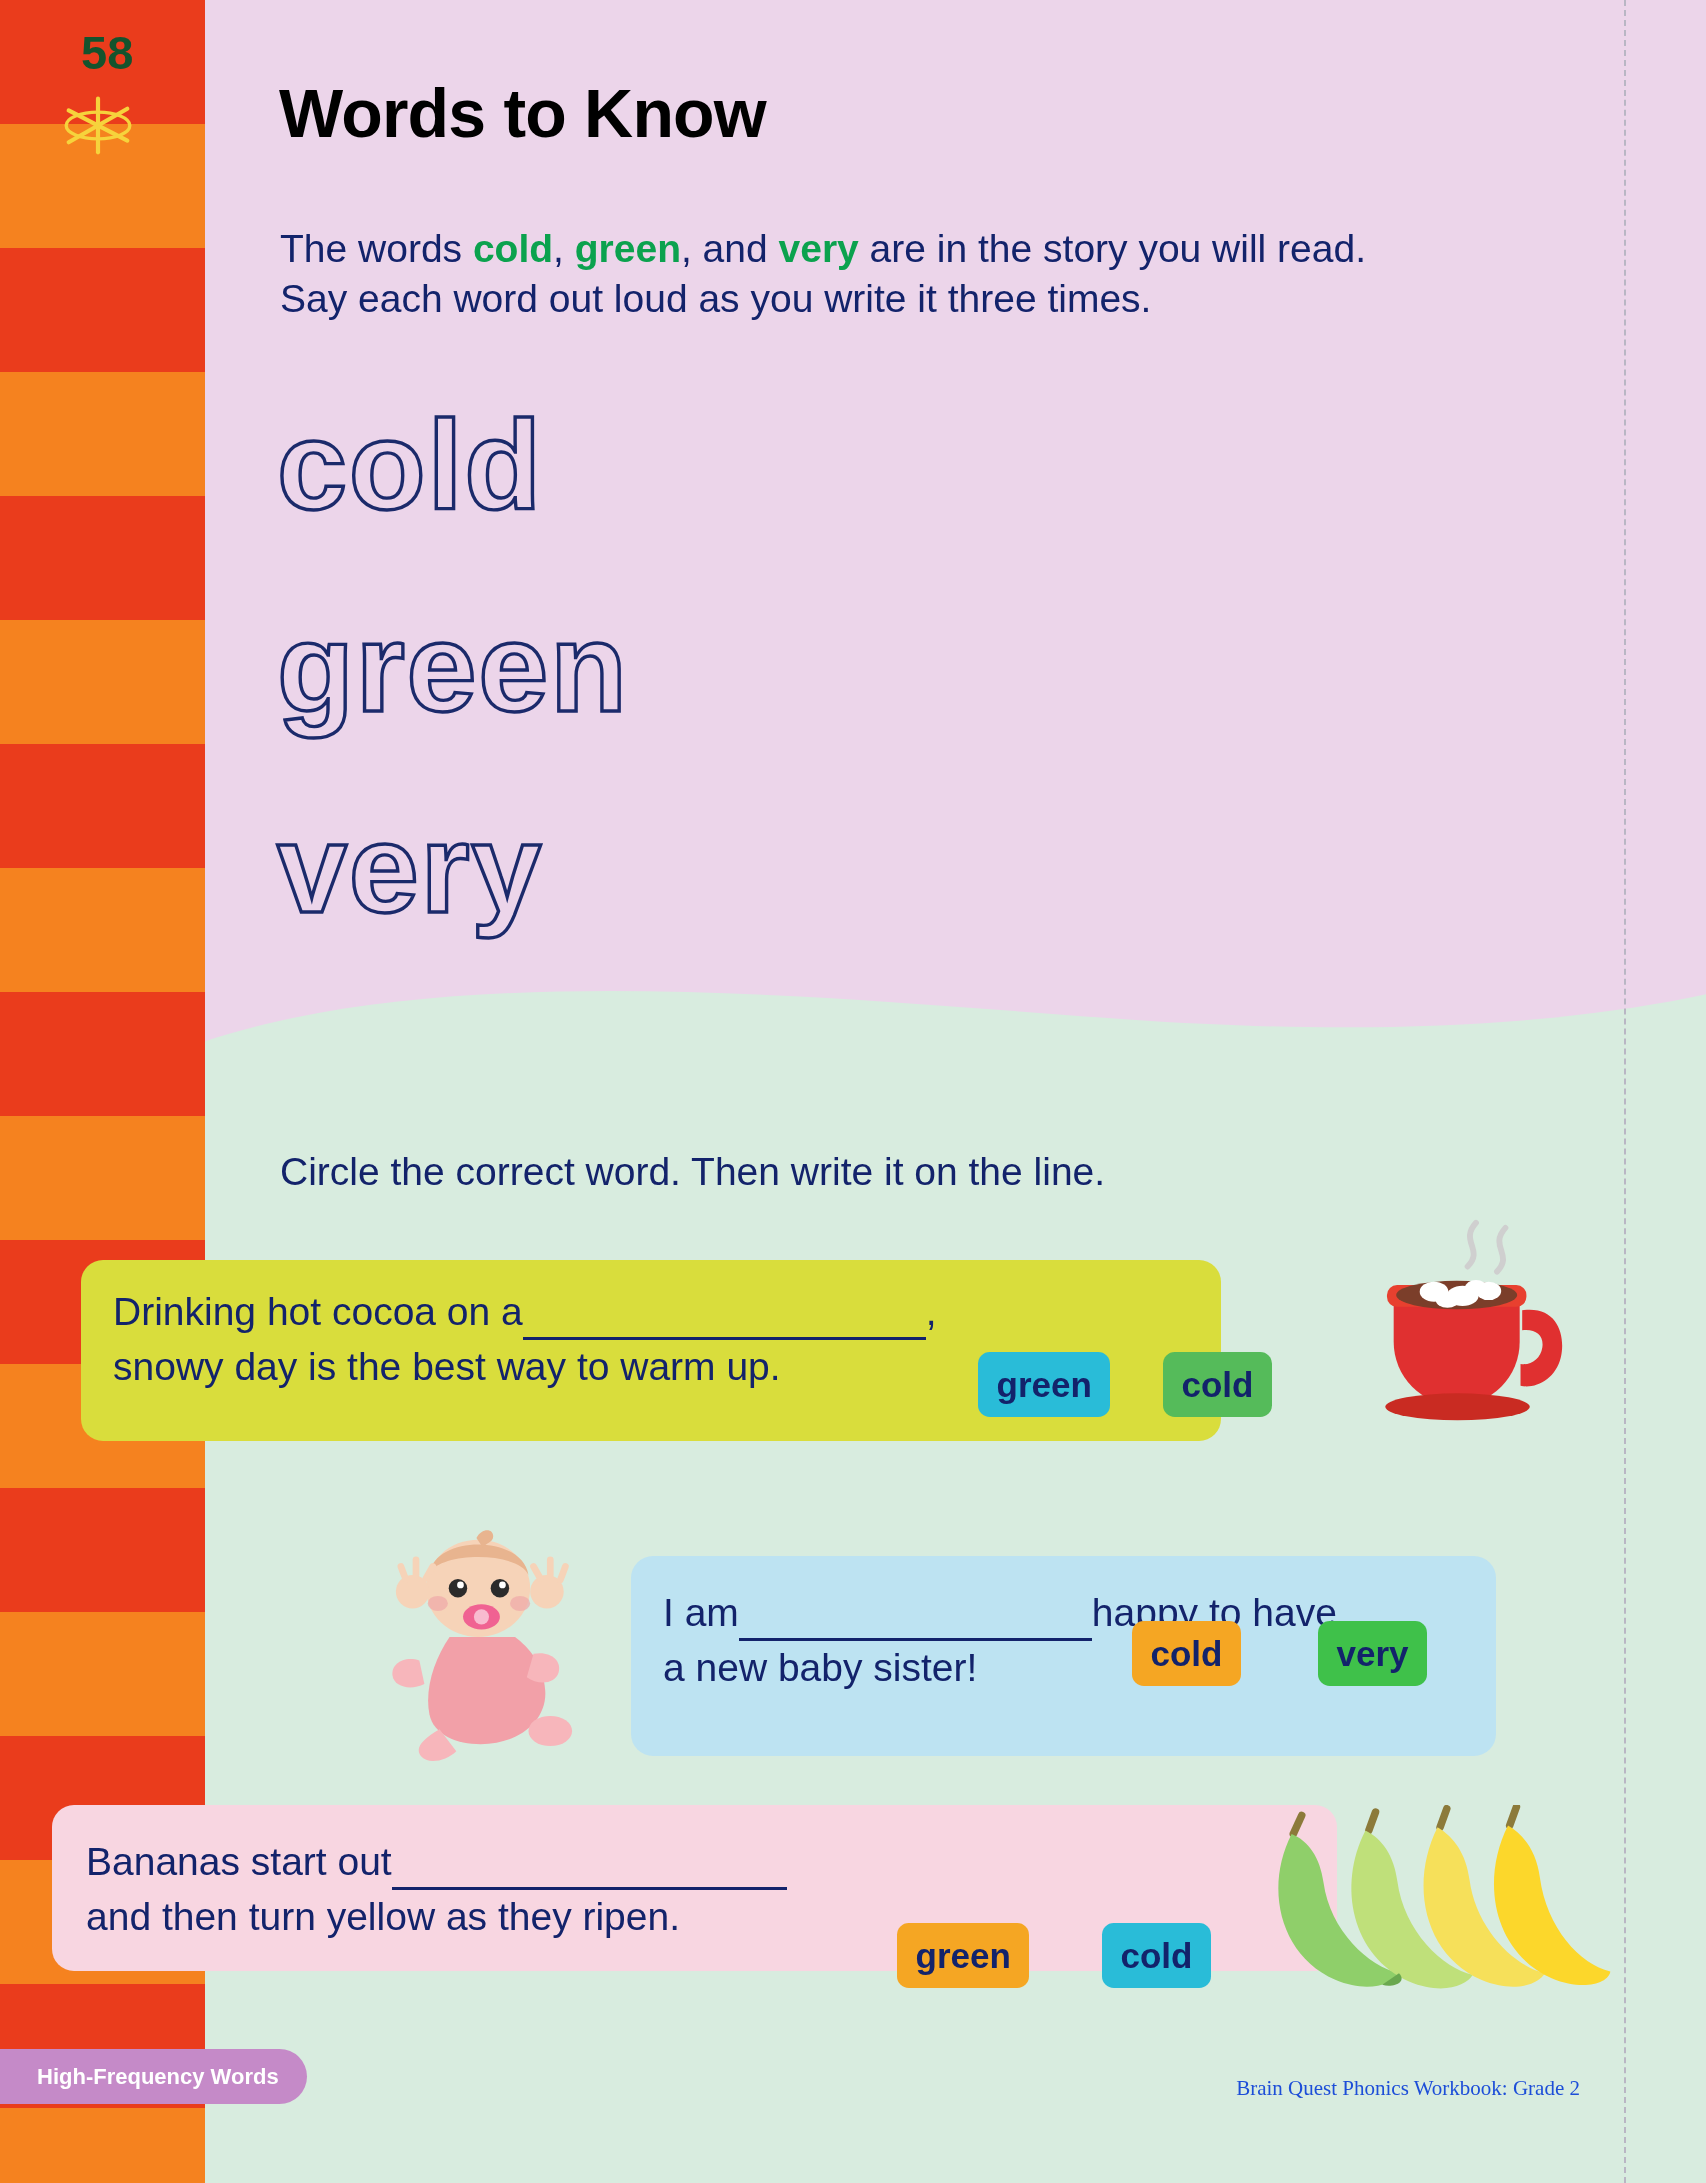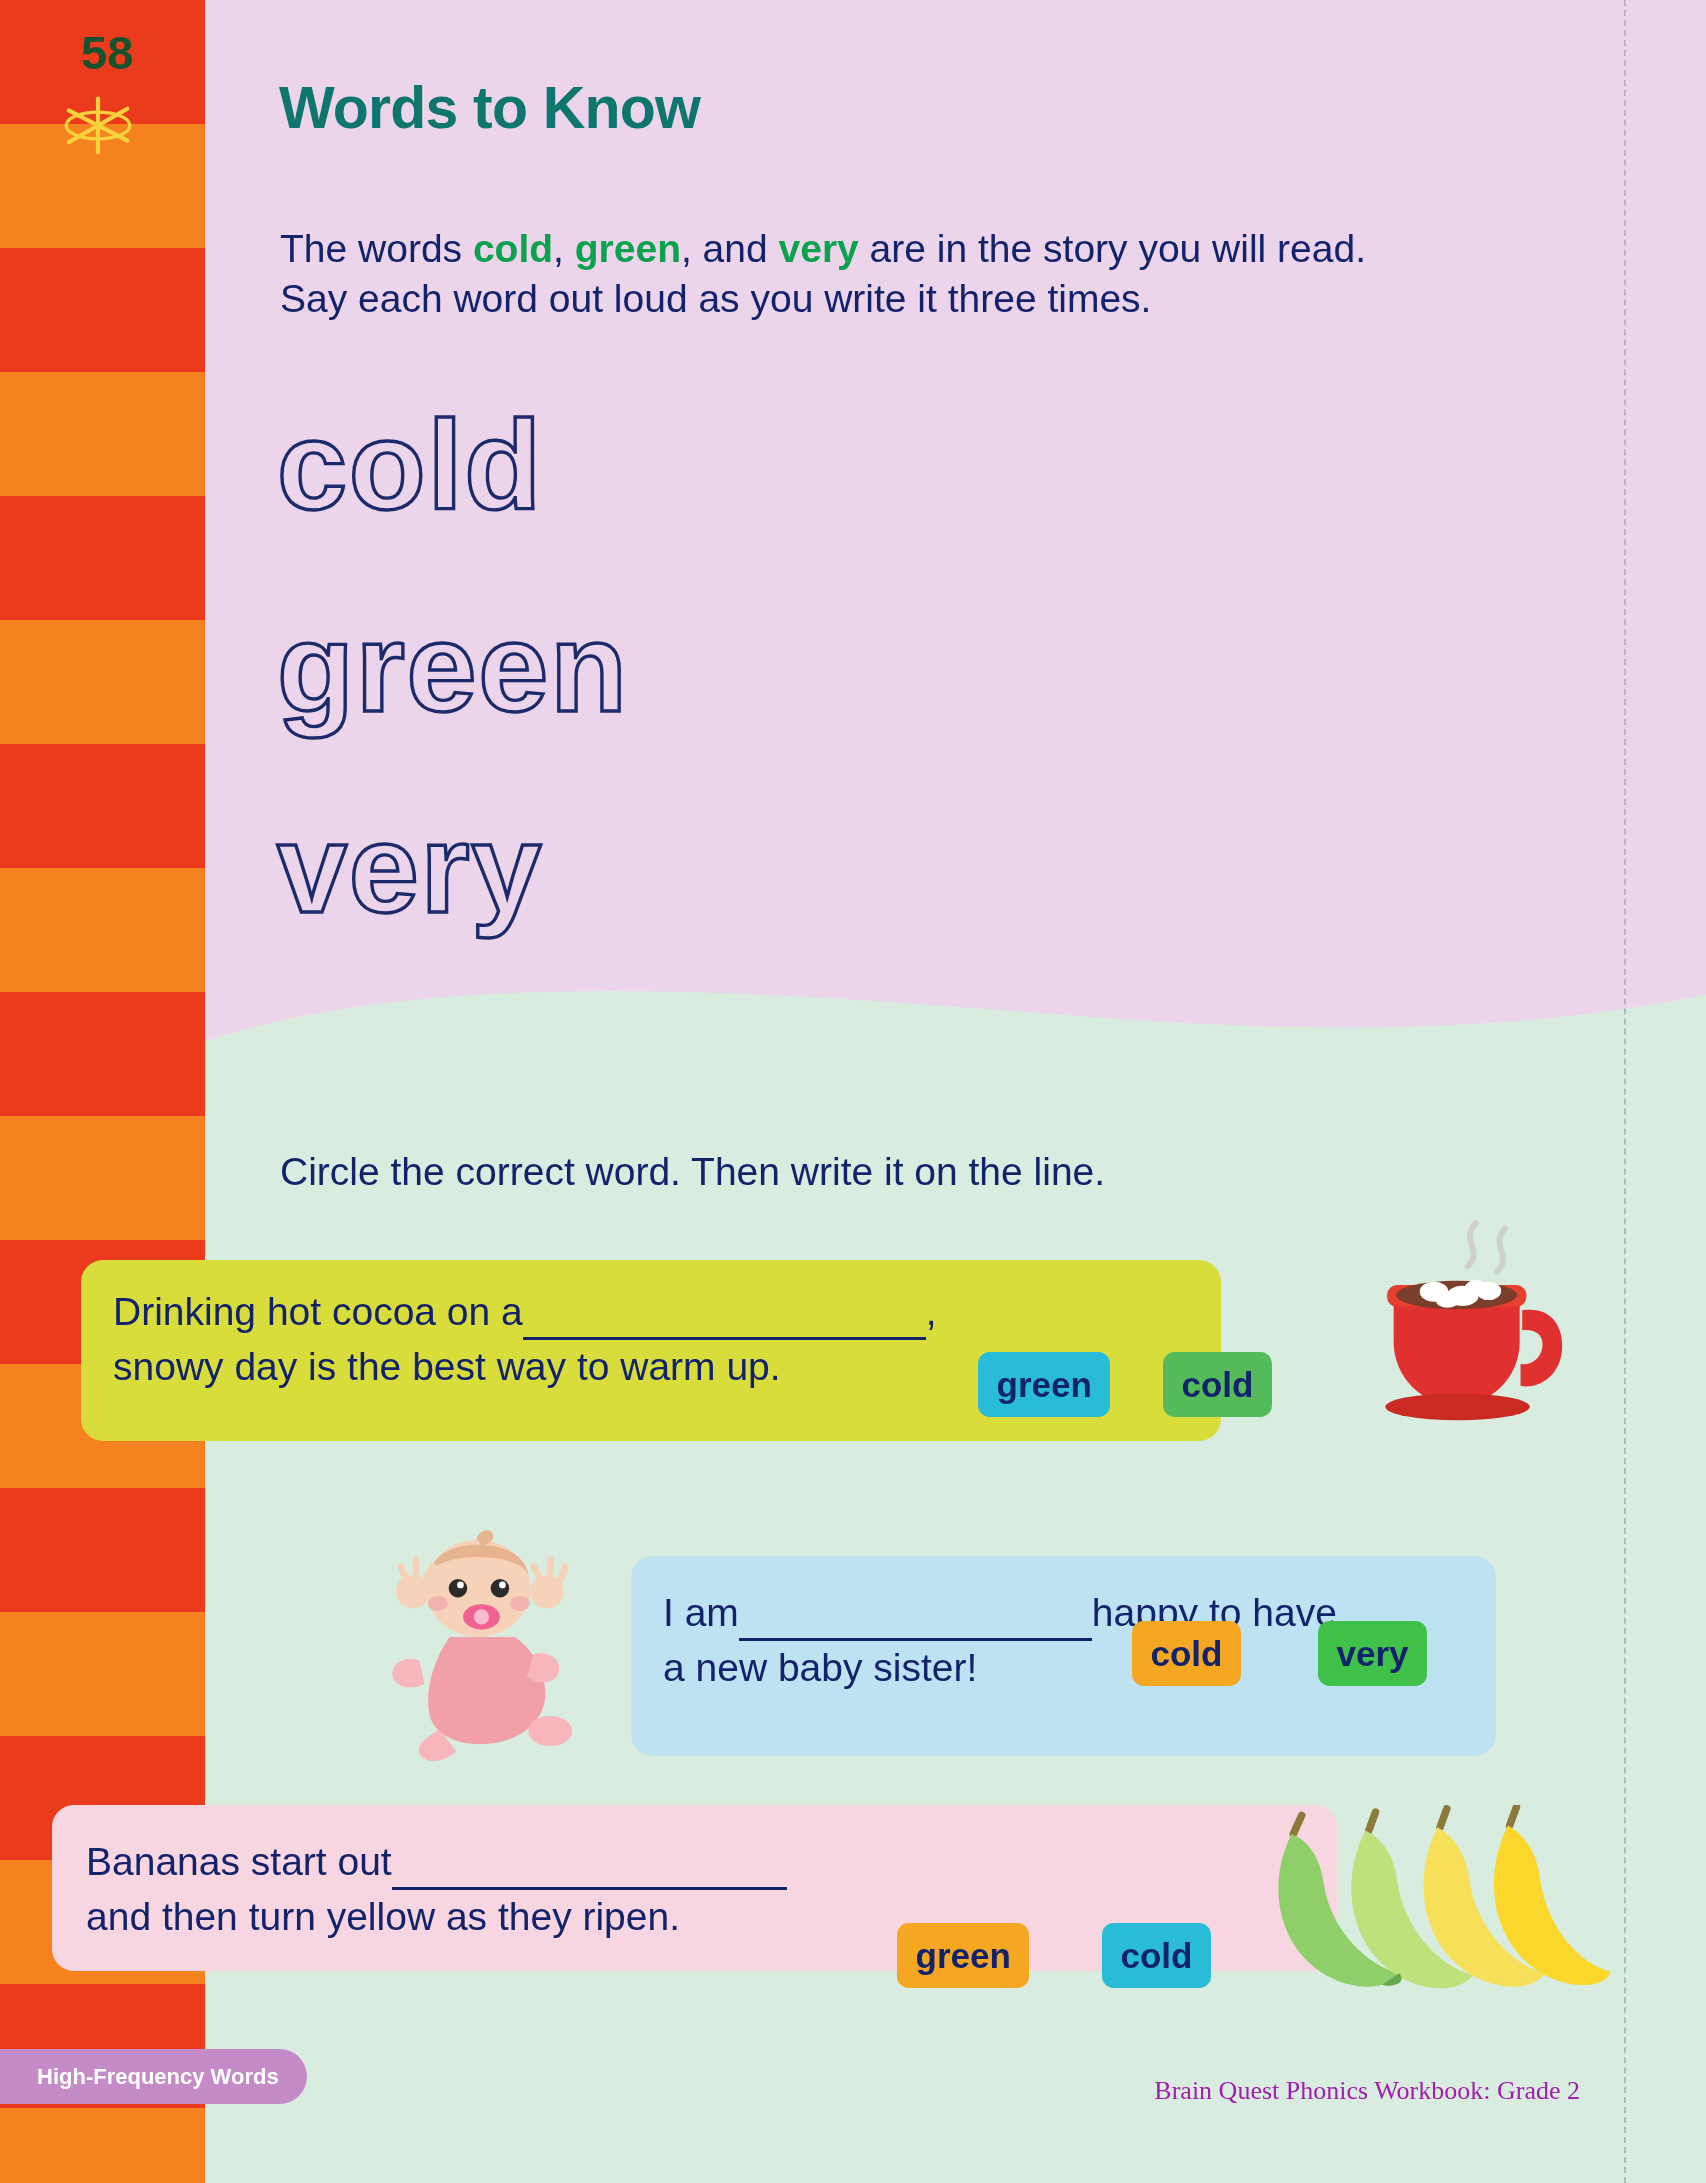--- a/index.html
+++ b/index.html
@@ -70,23 +70,23 @@
     width: 0;
     height: 2183px;
     border-left: 2.5px dashed #b9b6c4;
     z-index: 9;
   }
 
   
   #title {
     position: absolute;
     left: 279px; top: 74px;
-    font-size: 59px;
-    font-weight: bold;
-    color: #0f766e;
+    font-size: 68px;
+    font-weight: bold;
+    color: #000000;
     letter-spacing: -0.8px;
     z-index: 6;
   }
   #instructions {
     position: absolute;
     left: 280px; top: 212px;
     width: 1285px;
     font-size: 39px;
     line-height: 1.28;
     color: #13236b;
@@ -175,22 +175,22 @@
     z-index: 10;
   }
   #footer-tag span {
     color: #ffffff;
     font-size: 22px;
     font-weight: bold;
   }
   #footer-credit {
     position: absolute;
     right: 126px; top: 2076px;
-    font-size: 26px;
-    color: #a21caf;
+    font-size: 21px;
+    color: #1d4ed8;
     z-index: 10;
     font-family: "Liberation Serif", serif;
   }
 
   
   .illus { position: absolute; z-index: 7; }
 </style>
 </head>
 <body>
 

